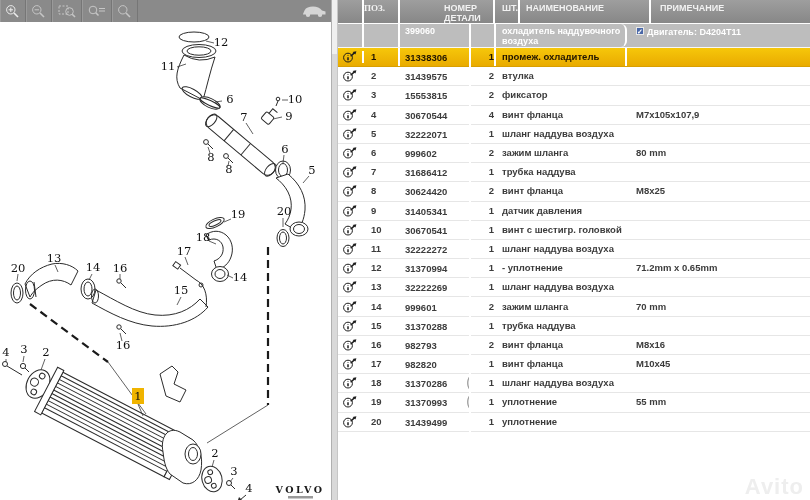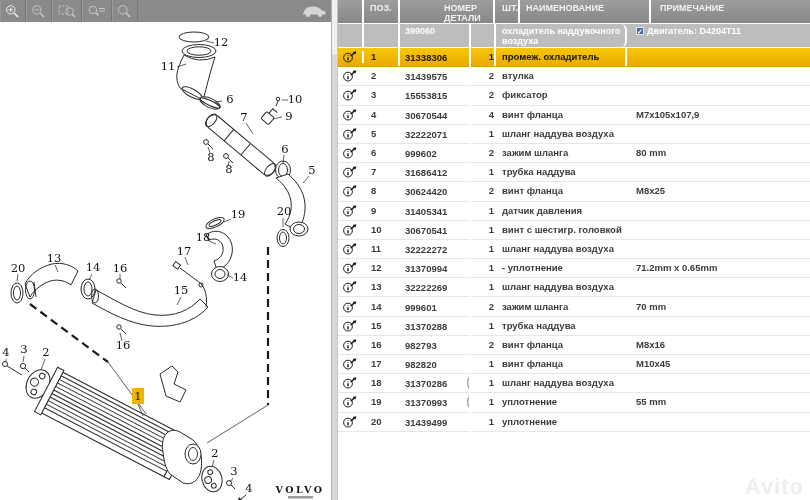--- a/index.html
+++ b/index.html
@@ -39,28 +39,28 @@
   .c-icon { width:26px; flex:none; display:flex; align-items:center; justify-content:center; }
   .c-pos  { width:36px; flex:none; padding:0 0 0 7px; }
   .c-part { width:71px; flex:none; padding:0 0 0 5px; }
   .c-qty  { width:25px; flex:none; text-align:right; }
   .c-name { width:131px; flex:none; padding:0 0 0 6px; }
   .c-note { flex:1; padding:0 0 0 9px; border-right:none; }
 
   .thead { height:24px; flex:none; background:linear-gradient(#9e9e9e,#878787);
            color:#f2f2f2; font-size:9px; font-weight:bold; border-bottom:1px solid #fdfdfd; }
   .thead .cell { padding-top:3px; line-height:1.15; white-space:normal; }
-  .thead .c-pos { padding-left:6px; }
+  .thead .c-pos { padding-left:0;font-family:Liberation Serif, serif; }
   .thead .c-part { padding-left:20px;margin-left:24px; }
 
   .grouprow { height:24px; flex:none; background:#bdbdbd; color:#fff; font-size:9px;
               font-weight:bold; border-bottom:1px solid #f7f7f7; }
   .grouprow .cell { padding-top:2px; line-height:1.15; }
   .grouprow .c-name { white-space:normal;border-radius:6px; }
-  .engine-chip { display:inline-flex; align-items:center; gap:3px; }
+  .engine-chip { display:inline-flex; align-items:flex-start; gap:3px; }
   .chk { display:inline-block; width:8px; height:8px; background:#4a68a8; color:#fff;
          font-size:7px; line-height:8px; text-align:center; border:1px solid #e8e8e8; }
 
   .tbody { display:flex; flex-direction:column; }
   .row { height:19.2px; flex:none; background:#fff; border-bottom:1px solid #e6e6e6;
          font-size:9.5px; font-weight:bold; color:#3c3c3c; align-items:center; cursor:pointer; }
   .row .cell { line-height:18px; }
   .row.hl { background:linear-gradient(#f6c70a,#e9ab00); border-bottom:1px solid #d99f00;
             color:#201500; }
   .sp { color:#9a9a9a; font-weight:normal; font-size:14px; margin-left:19px; }

